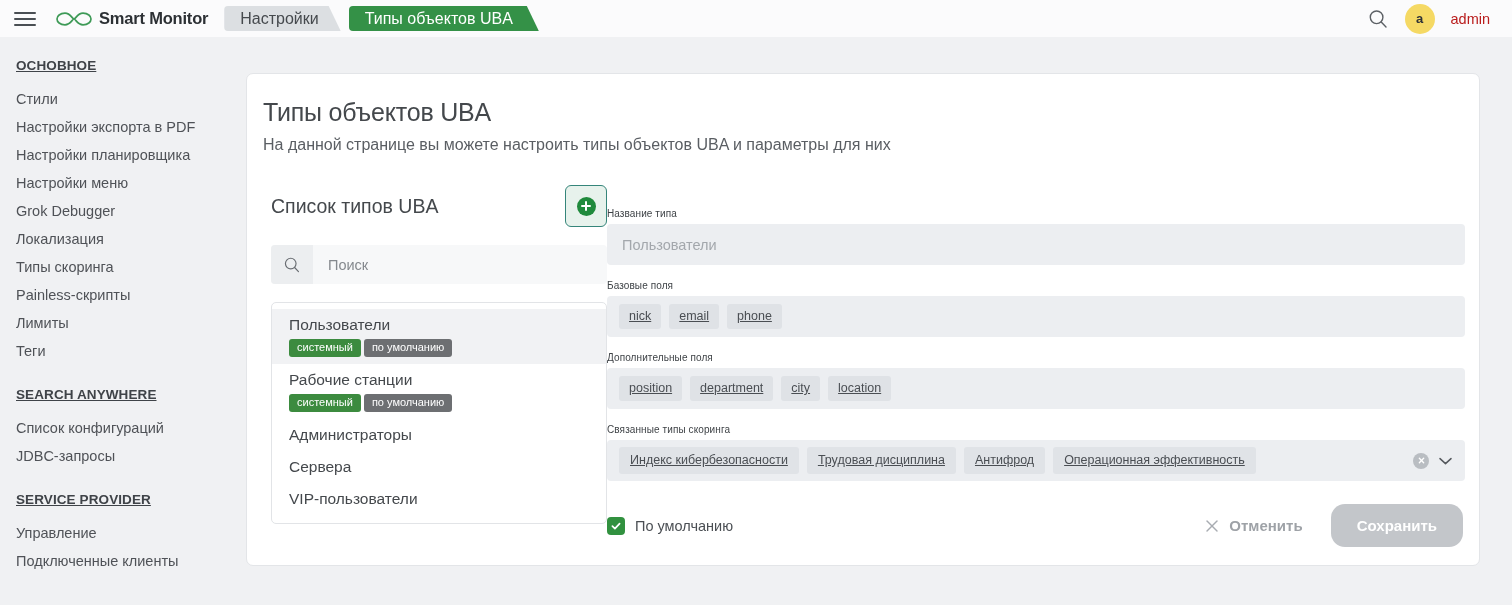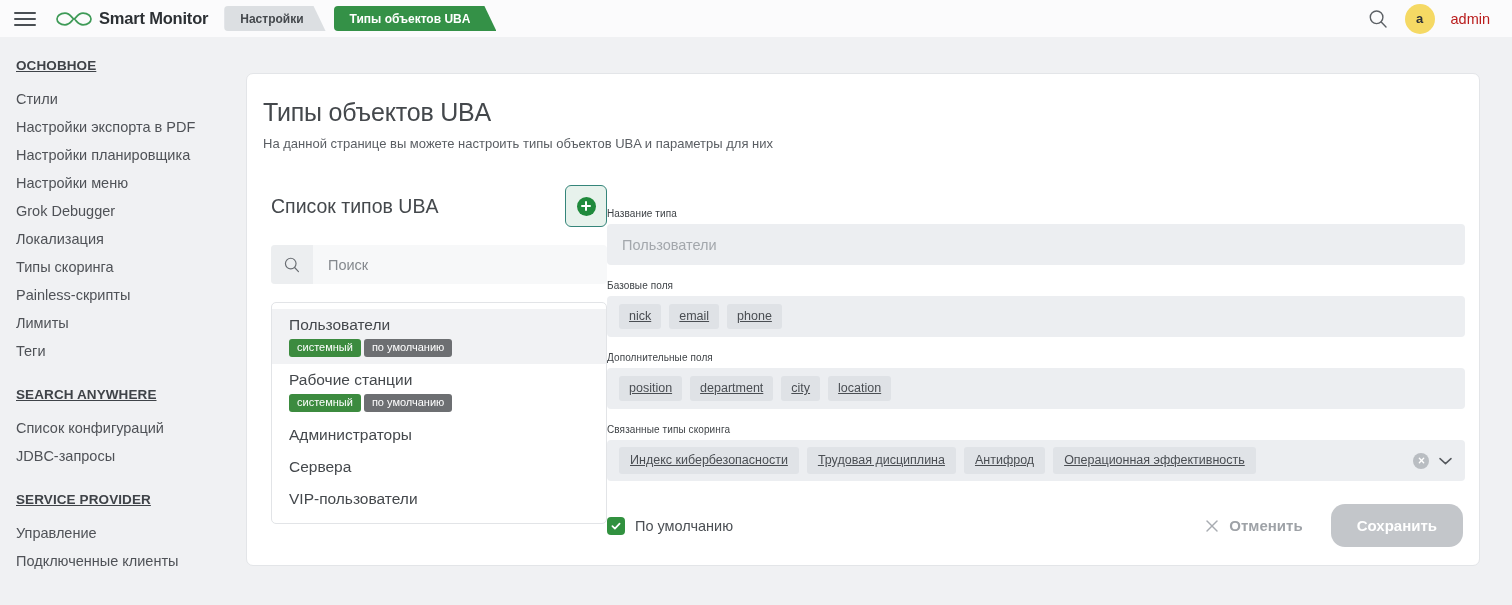--- a/index.html
+++ b/index.html
@@ -34,21 +34,21 @@
     margin-left: 18px;
   }
   .logo-mark { width: 40px; height: 20px; display: block; }
   .brand-name {
     font-size: 16.5px; font-weight: bold; letter-spacing: -0.2px;
     color: #2c3034;
   }
   .crumbs { display: flex; align-items: center; margin-left: 16px; }
   .crumb {
     position: relative; height: 25px; display: flex; align-items: center;
-    padding: 0 22px 0 16px; font-size: 12px; font-weight: bold;
+    padding: 0 22px 0 16px; font-size: 16px; font-weight: normal;
     margin-right: 8px; cursor: pointer;
     clip-path: polygon(0 0, calc(100% - 12px) 0, 100% 100%, 0 100%);
     border-radius: 4px 0 0 4px;
   }
   .crumb.plain { background: #dcdfe2; color: #45494d; }
   .crumb.active { background: #349147; color: #ffffff; padding-right: 26px; }
   .topbar-right {
     margin-left: auto; display: flex; align-items: center; gap: 16px;
     padding-right: 22px;
   }
@@ -88,21 +88,21 @@
     border: 1px solid #e3e5e8;
     border-radius: 7px;
   }
   .page-title {
     position: absolute; top: 24px; left: 16px;
     font-size: 25px; color: #44484c; font-weight: normal;
     letter-spacing: -0.2px;
   }
   .page-sub {
     position: absolute; top: 62px; left: 16px;
-    font-size: 13px; color: #5a5e63;
+    font-size: 16px; color: #5a5e63;
   }
 
   
   .list-col { position: absolute; top: 110px; left: 24px; width: 336px; }
   .list-head {
     display: flex; align-items: center; justify-content: space-between;
     height: 44px;
   }
   .list-title { font-size: 19.5px; color: #44484c; }
   .add-btn {

